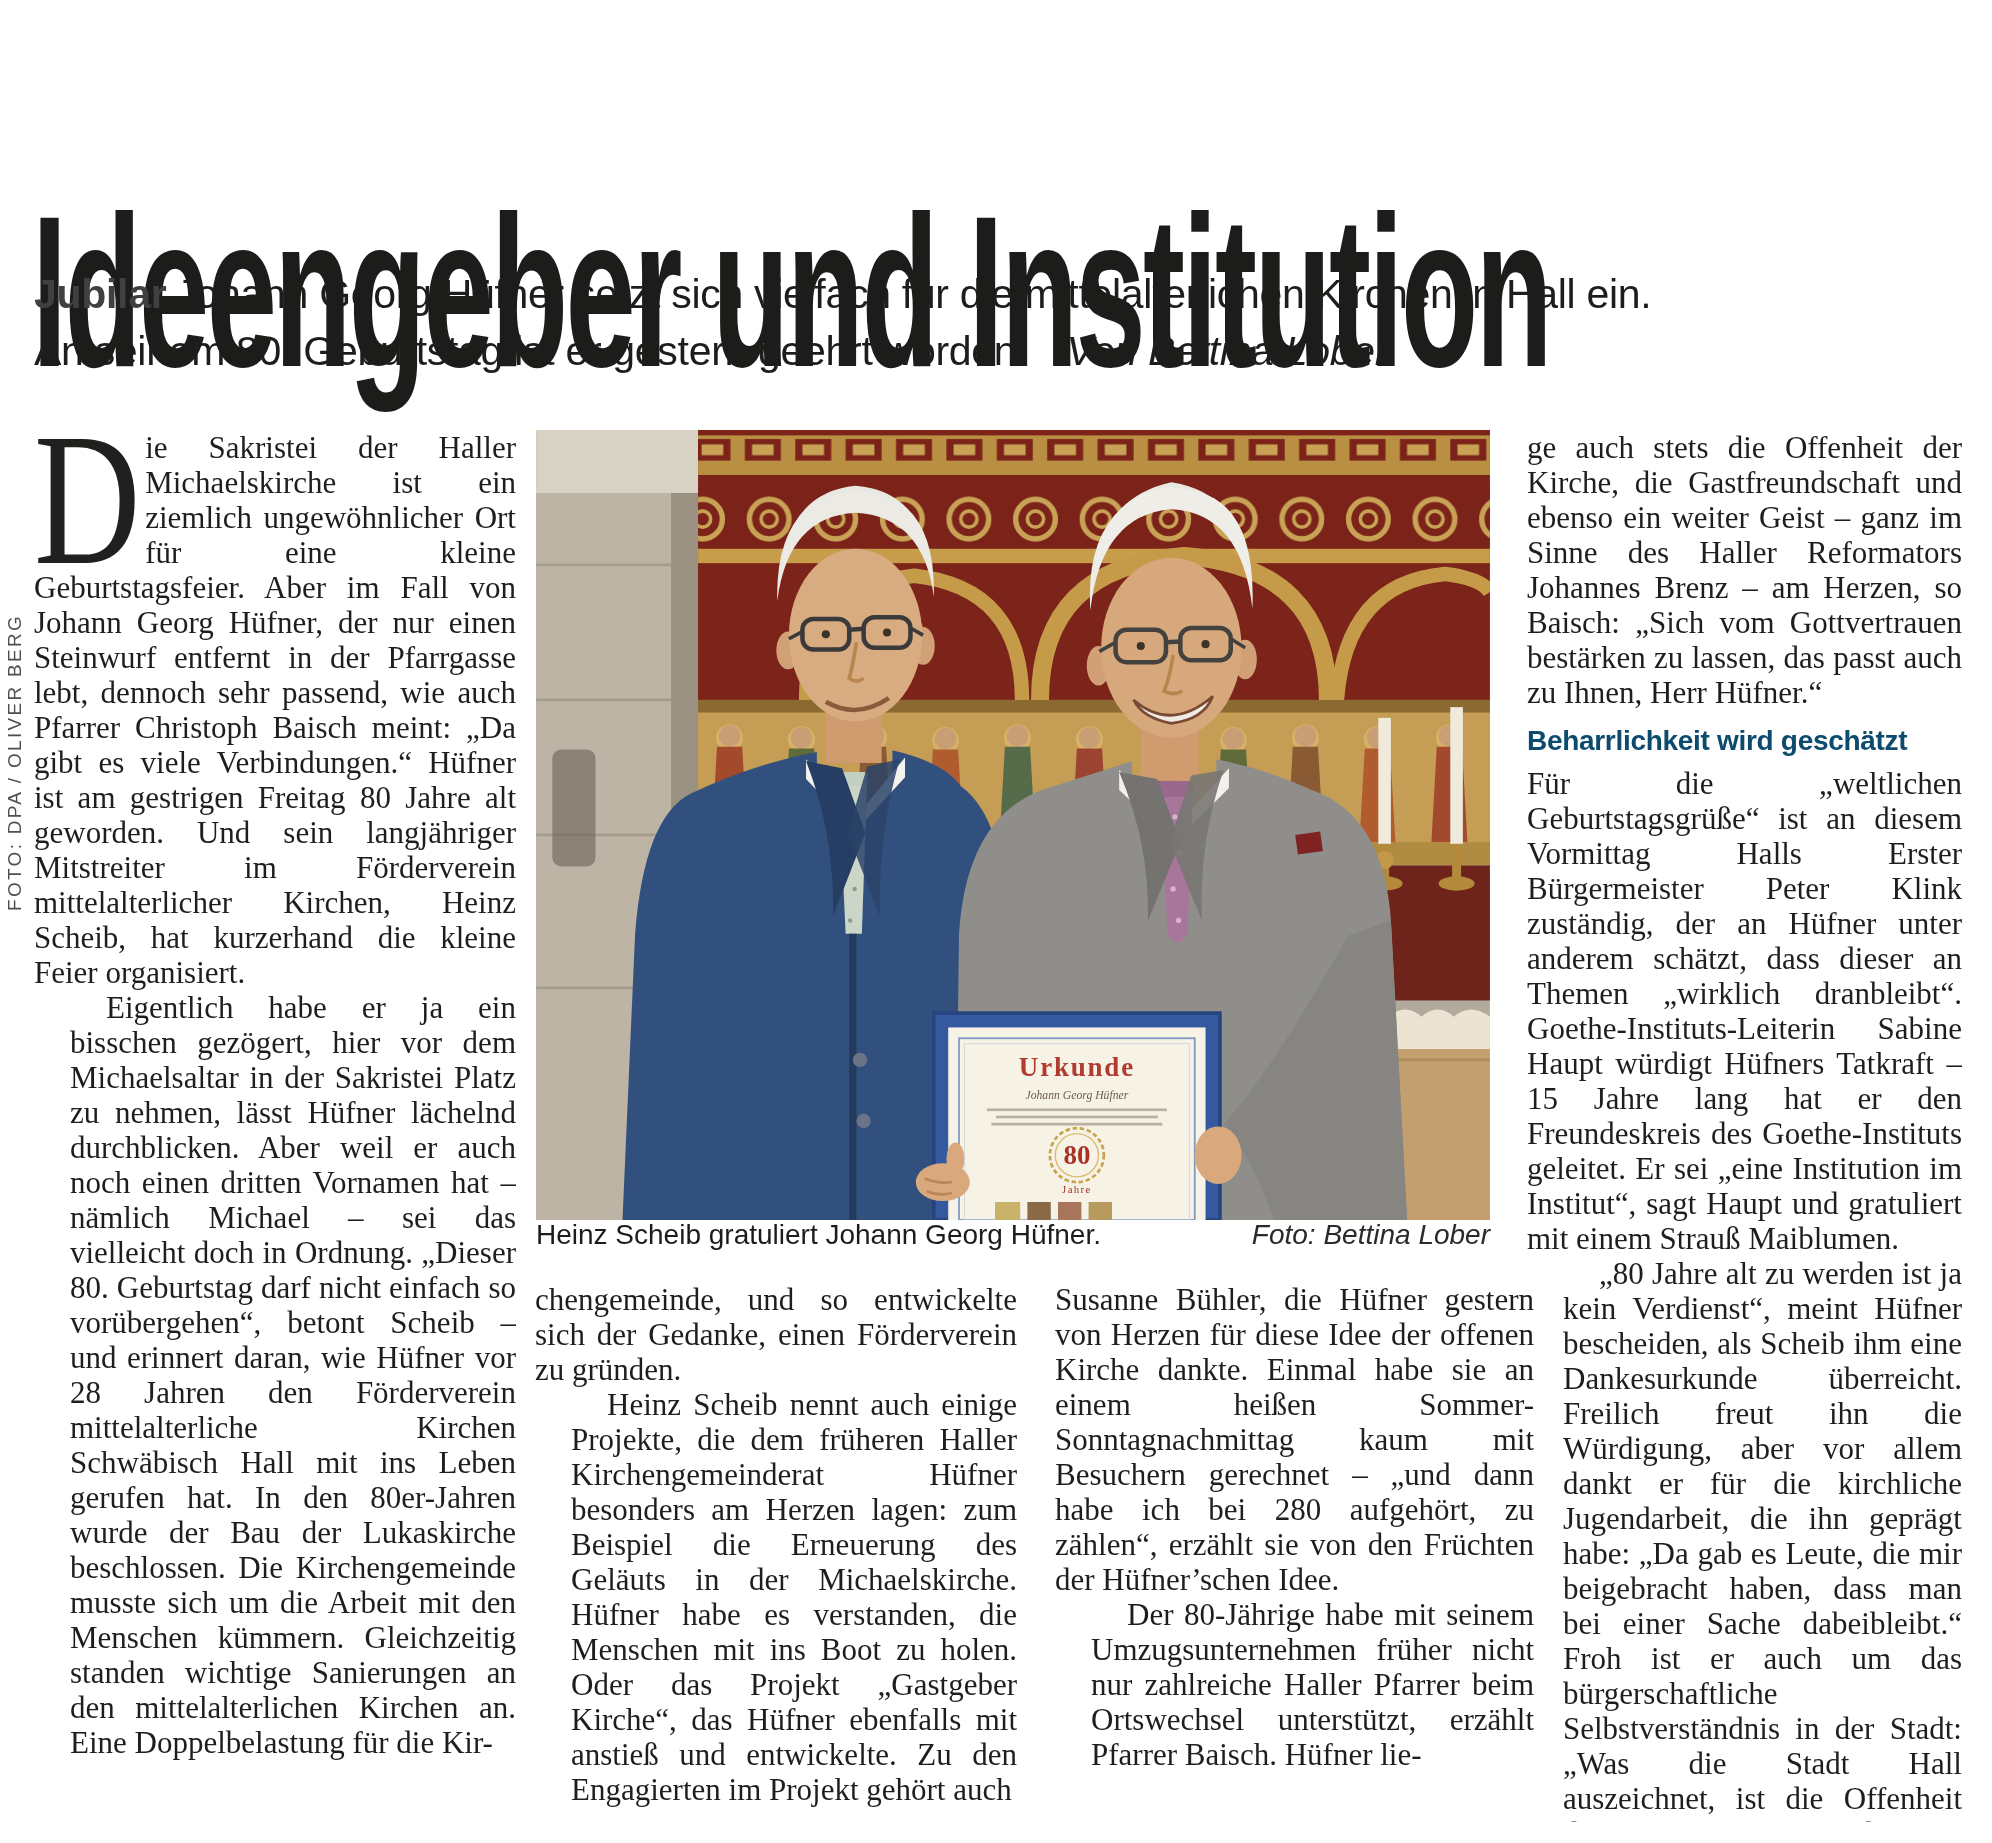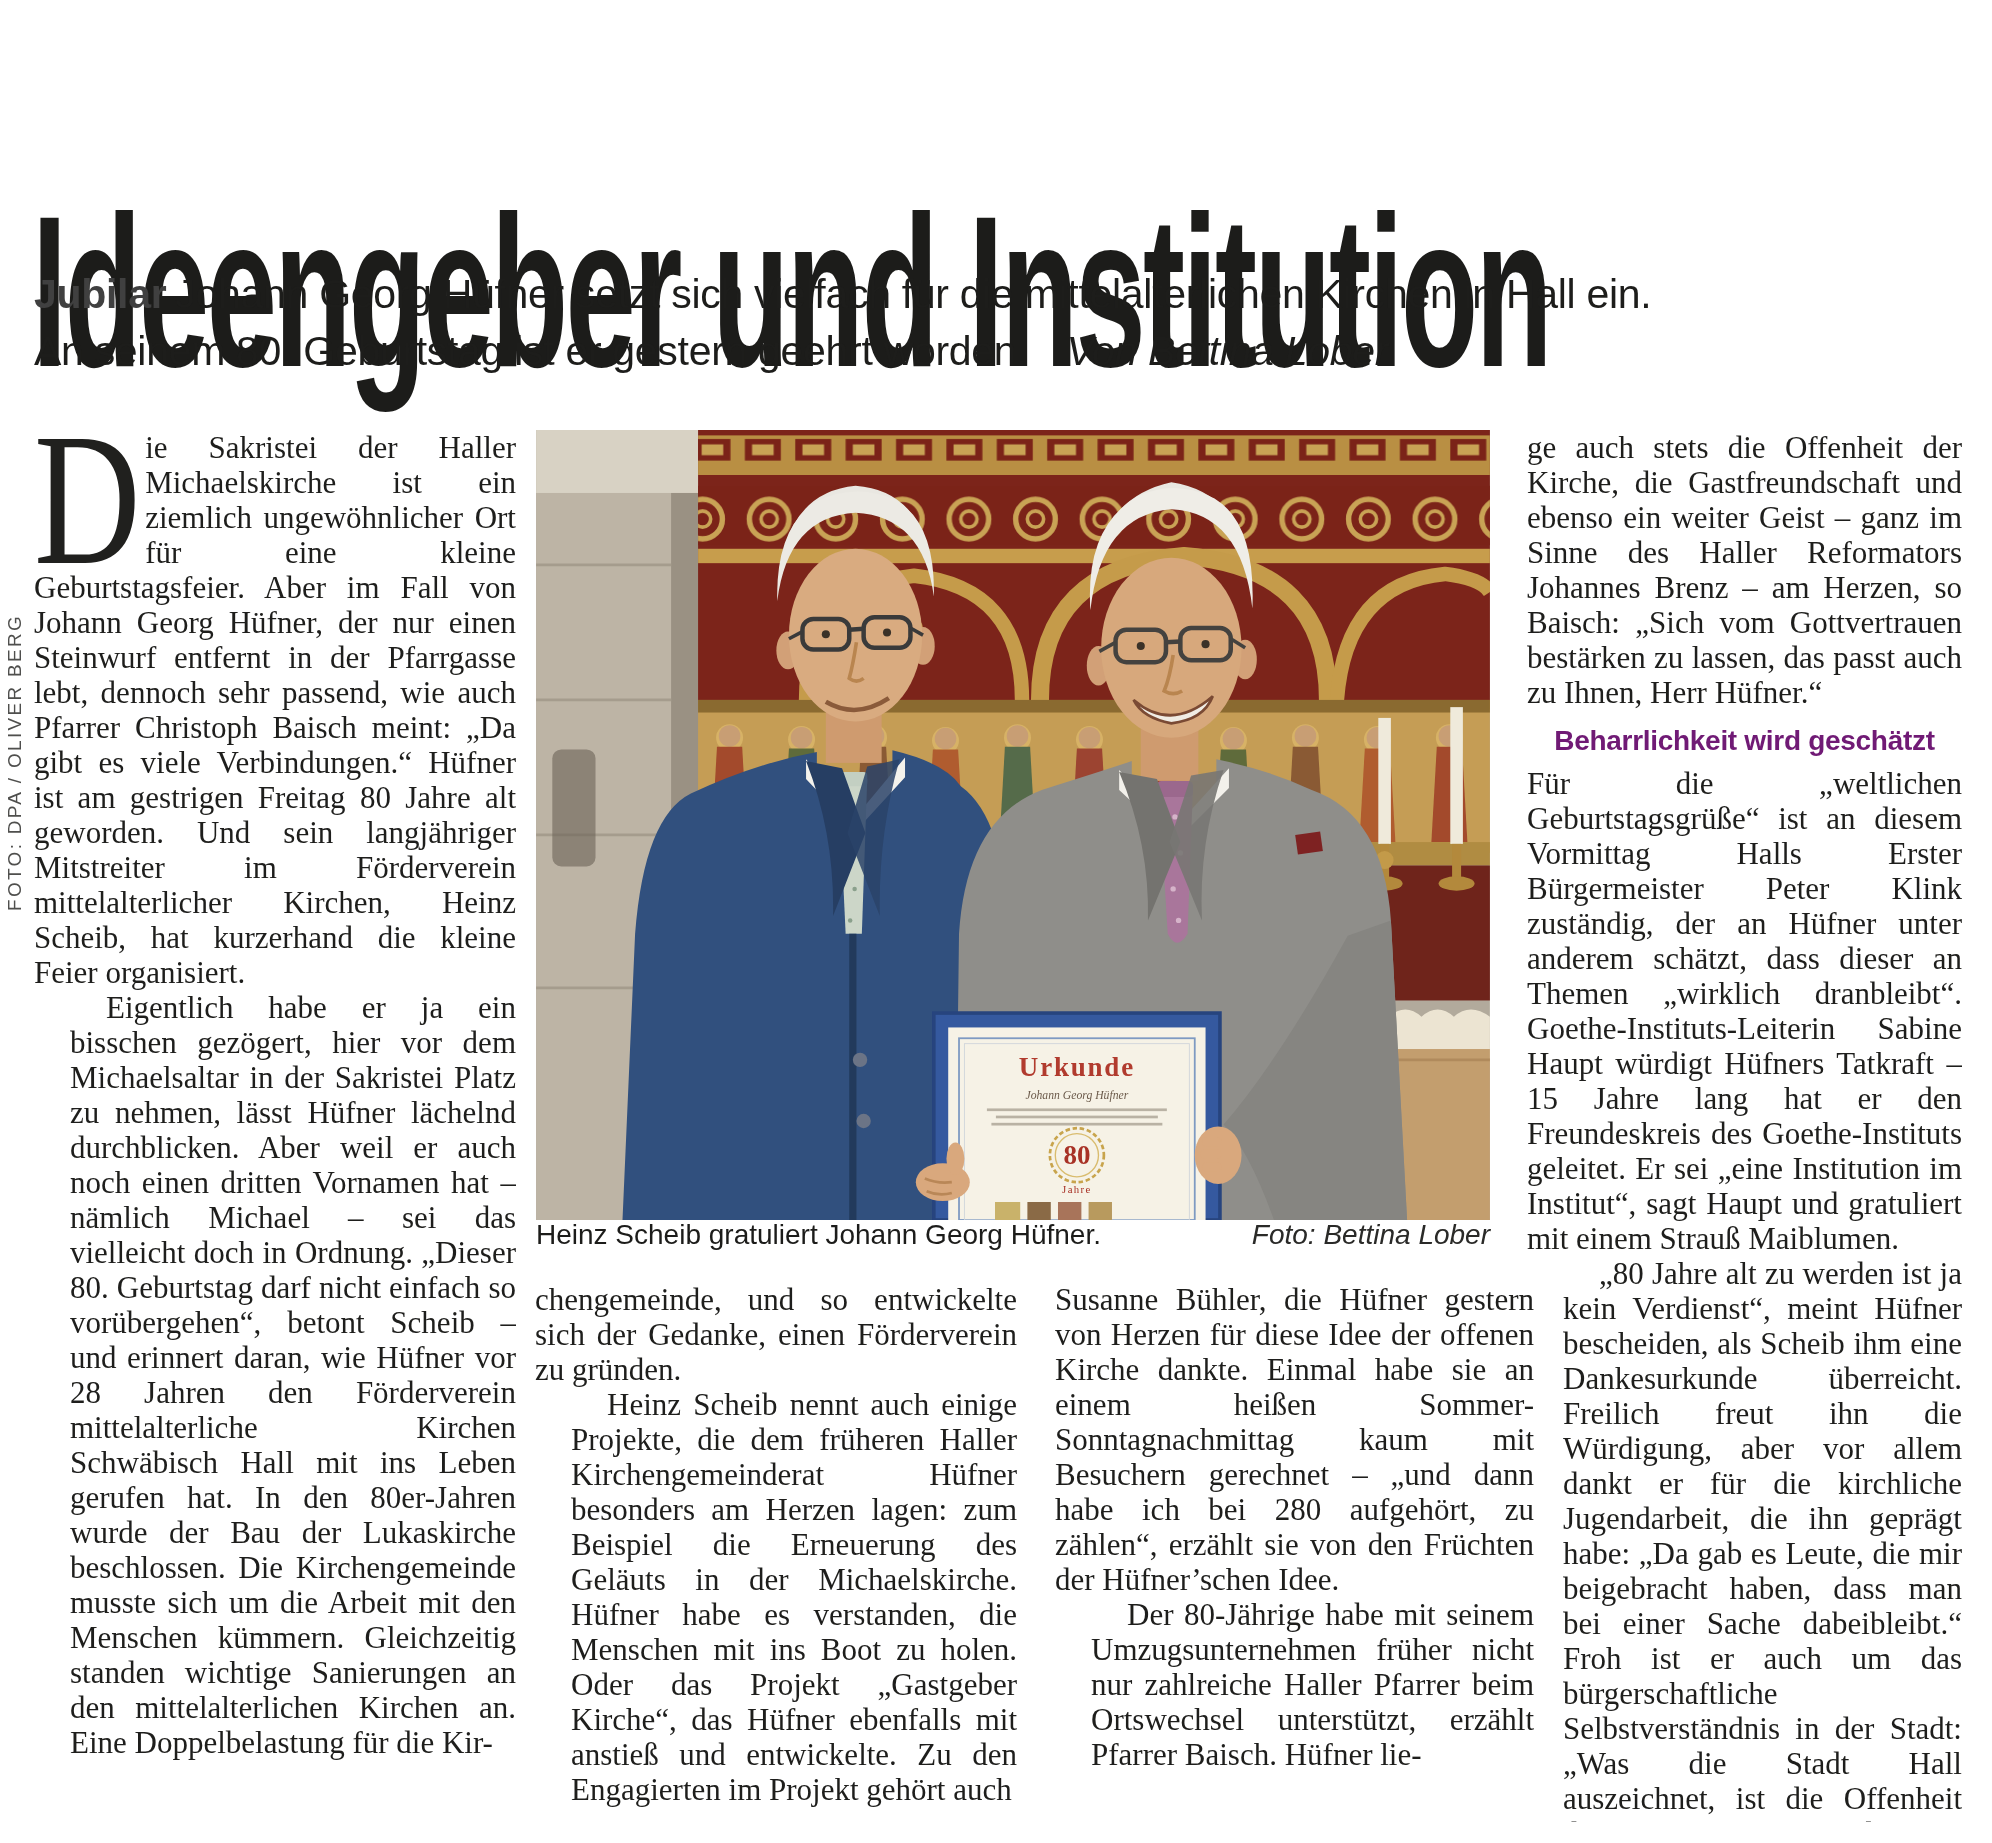--- a/index.html
+++ b/index.html
@@ -40,22 +40,22 @@
   #col2{left:535px;top:1282px;width:482px;height:540px;}
   #col3{left:1055px;top:1282px;width:479px;height:540px;}
   #col4{left:1527px;top:430px;width:435px;height:1392px;}
   .dropcap{
     float:left;width:104px;height:140px;font-size:189px;line-height:140px;
     transform:scaleX(0.78);transform-origin:left center;
     padding-right:7.2px;color:#20201e;
   }
   .colsubhead{
     font-family:"Liberation Sans",sans-serif;font-weight:bold;
-    font-size:28px;line-height:36px;text-align:center;margin:12.6px 0 7.2px 0;
-    letter-spacing:-0.3px;color:#701a75;
+    font-size:28px;line-height:36px;text-align:left;margin:12.6px 0 7.2px 0;
+    letter-spacing:-0.3px;color:#0c4a6e;
   }
   
   .photo{left:536px;top:430px;width:1032px;height:790px;}
   .photo svg{display:block;}
   .captionrow{
     left:536px;top:1215px;width:954px;display:flex;justify-content:space-between;
     font-family:"Liberation Sans",sans-serif;font-size:28px;line-height:40px;
   }
   .cap-main{font-weight:normal;color:#1c1c1a;}
   .cap-credit{font-style:italic;color:#2a2a28;}

